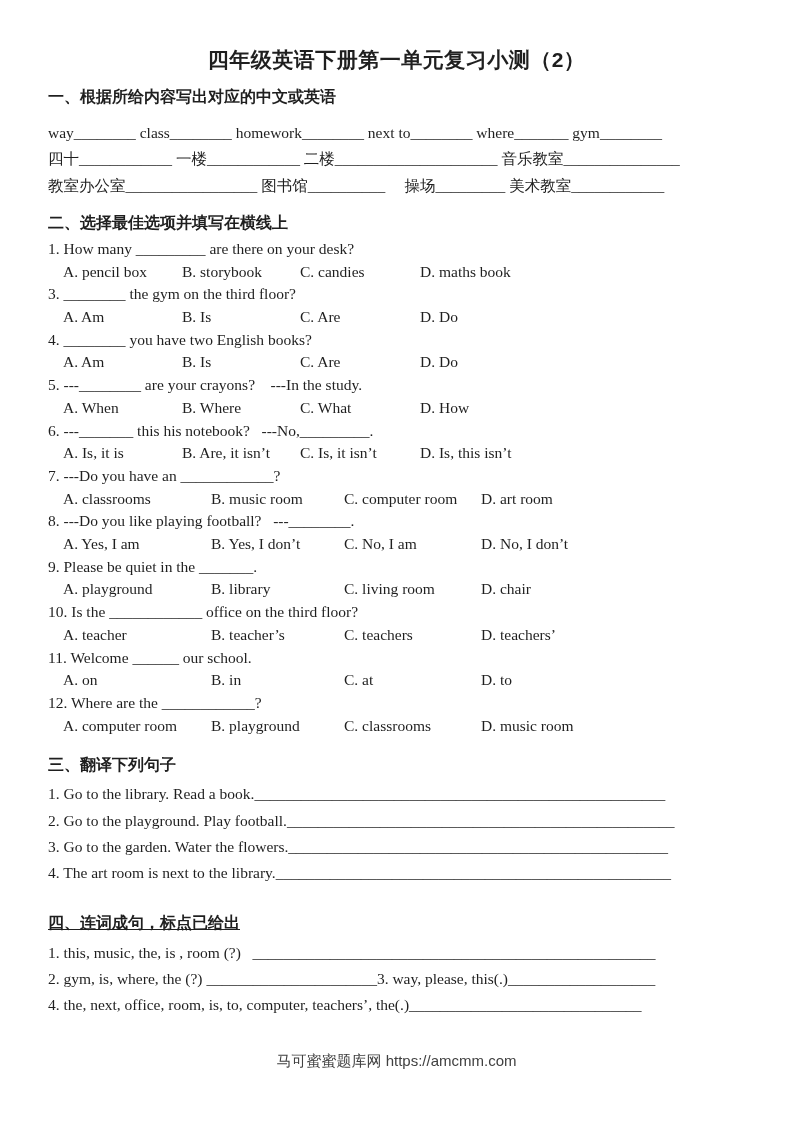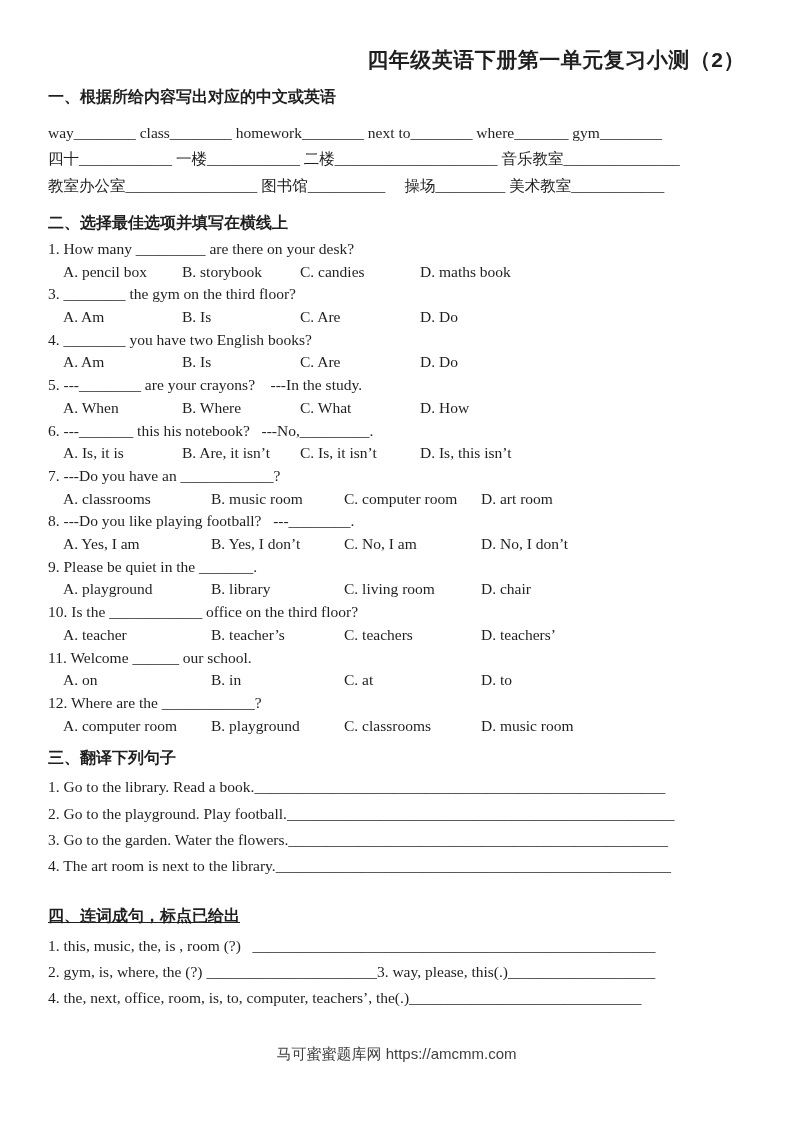--- a/index.html
+++ b/index.html
@@ -7,38 +7,38 @@
     width: 793px;
     height: 1122px;
     background: #ffffff;
     color: #1f1f1f;
     font-family: "Liberation Serif", "DejaVu Serif", serif;
     box-sizing: border-box;
     padding: 46px 48px 0 48px;
     overflow: hidden;
   }
   .title {
-    text-align: right;
+    text-align: center;
     font-family: "Liberation Sans", "DejaVu Sans", sans-serif;
     font-weight: bold;
     font-size: 21px;
     line-height: 28px;
     margin: 0 0 12px 0;
     letter-spacing: 0.5px;
   }
   .sec-heading {
     font-family: "Liberation Sans", "DejaVu Sans", sans-serif;
     font-weight: bold;
     font-size: 16px;
     line-height: 22px;
     white-space: pre-wrap;
   }
   .h1-gap { margin-top: 0; margin-bottom: 12px; }
   .h2-gap { margin-top: 13px; margin-bottom: 4px; }
-  .h3-gap { margin-top: 10px; margin-bottom: 5px; }
+  .h3-gap { margin-top: 17px; margin-bottom: 5px; }
   .h4-gap { margin-top: 25px; margin-bottom: 6px; text-decoration: underline; }
   .s1-line, .s3-line, .s4-line {
     font-size: 15.5px;
     line-height: 26.3px;
     white-space: pre-wrap;
   }
   .question { font-size: 15.5px; }
   .q-text {
     line-height: 22.7px;
     white-space: pre-wrap;

